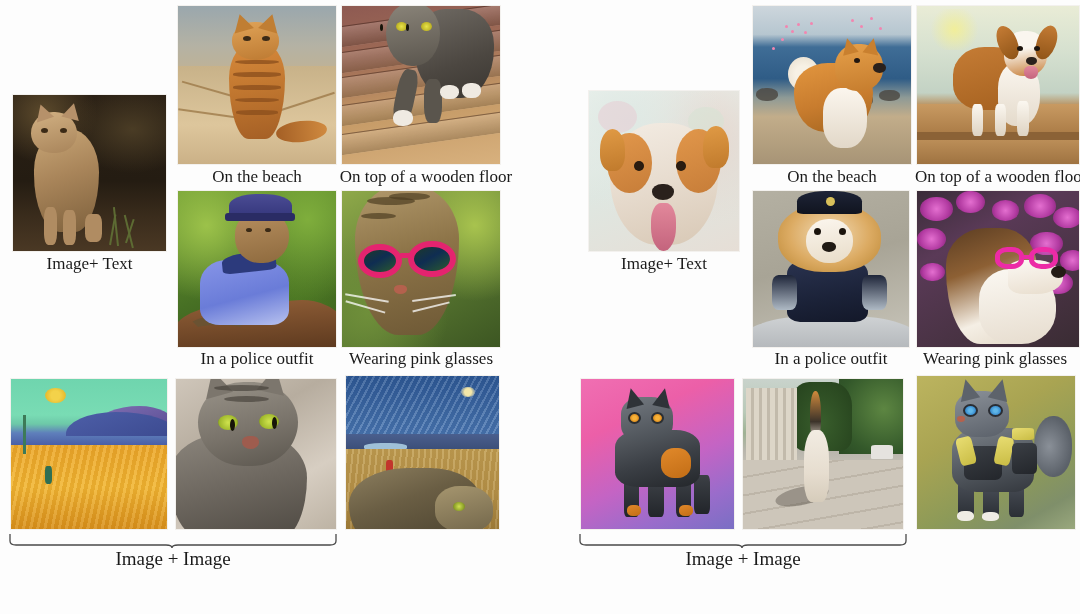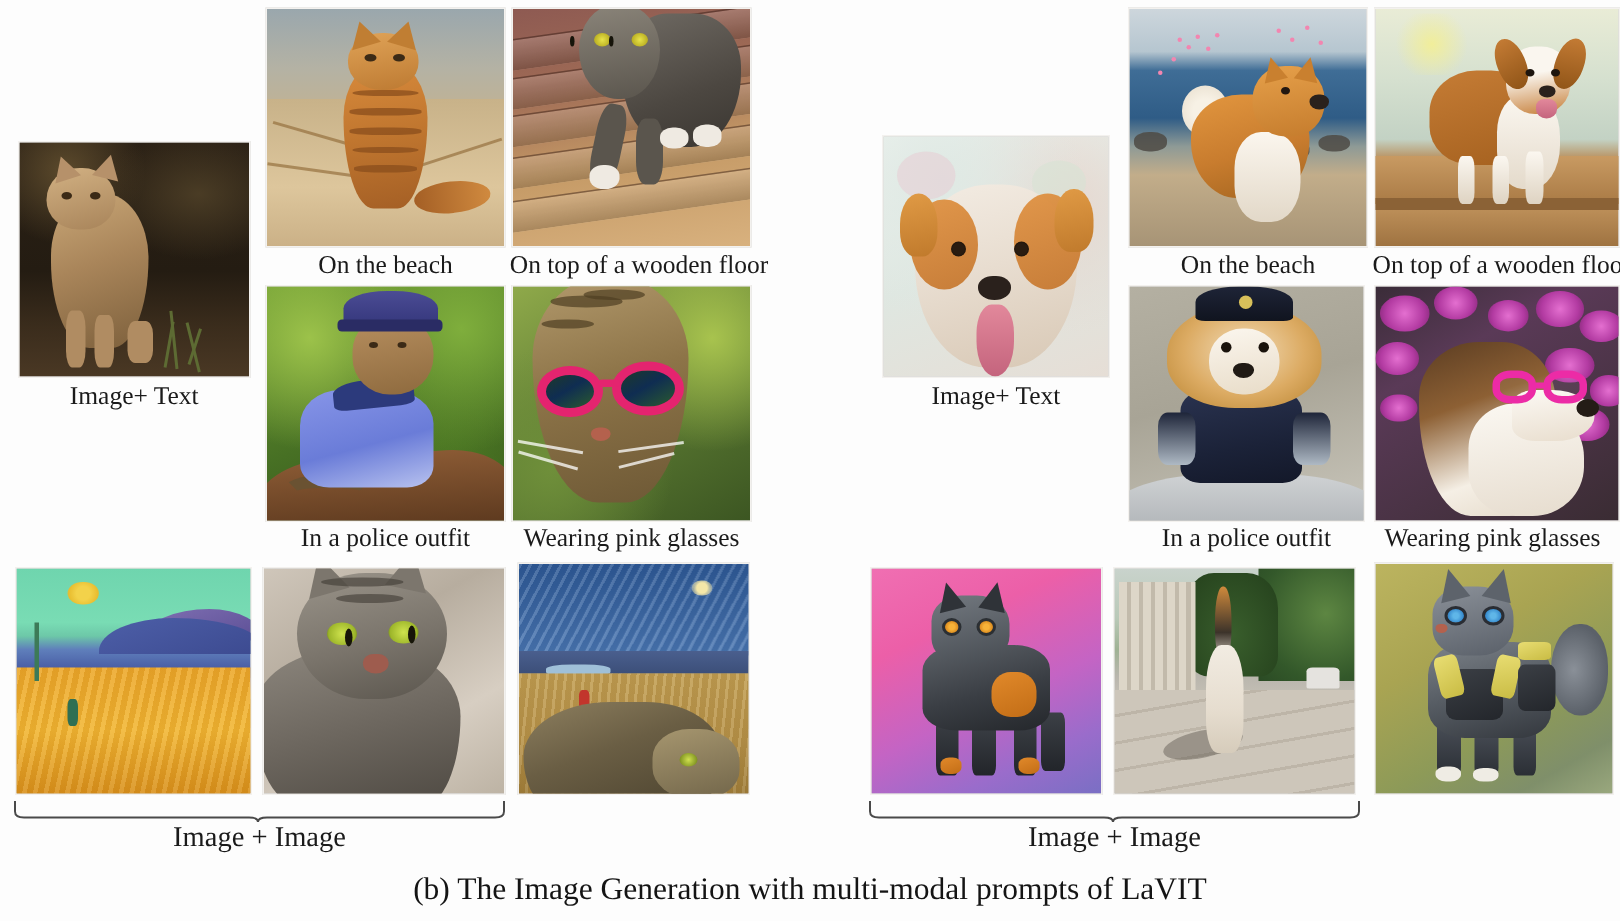--- a/index.html
+++ b/index.html
@@ -707,15 +707,14 @@
     </div>
   </div>
 
   <div class="brace" style="left:578px; top:533px; width:330px; height:16px;">
     <svg width="330" height="16" viewBox="0 0 330 16">
       <path d="M2,1 L2,8 Q2,12 8,12 L158,12 Q164,12 164,15 Q164,12 170,12 L322,12 Q328,12 328,8 L328,1" fill="none" stroke="#4a4a4a" stroke-width="1.3"></path>
     </svg>
   </div>
   <div class="cap" style="left:578px; top:549px; width:330px; font-size:19px;">Image + Image</div>
 
-  <div class="caption-main" style="top:580px;">(b) The Image Generation with multi-modal prompts of LaVIT</div>
 
 </div>
 
 </body></html>

